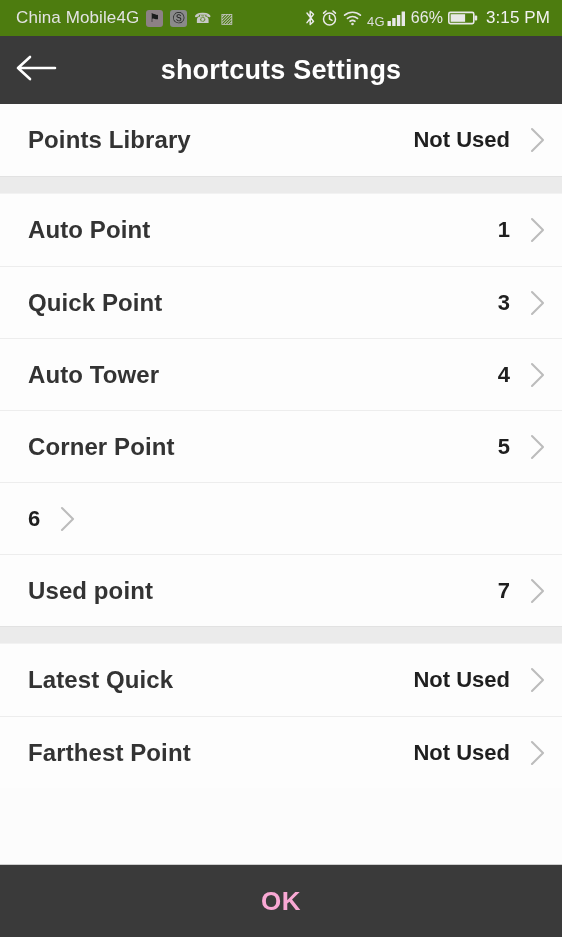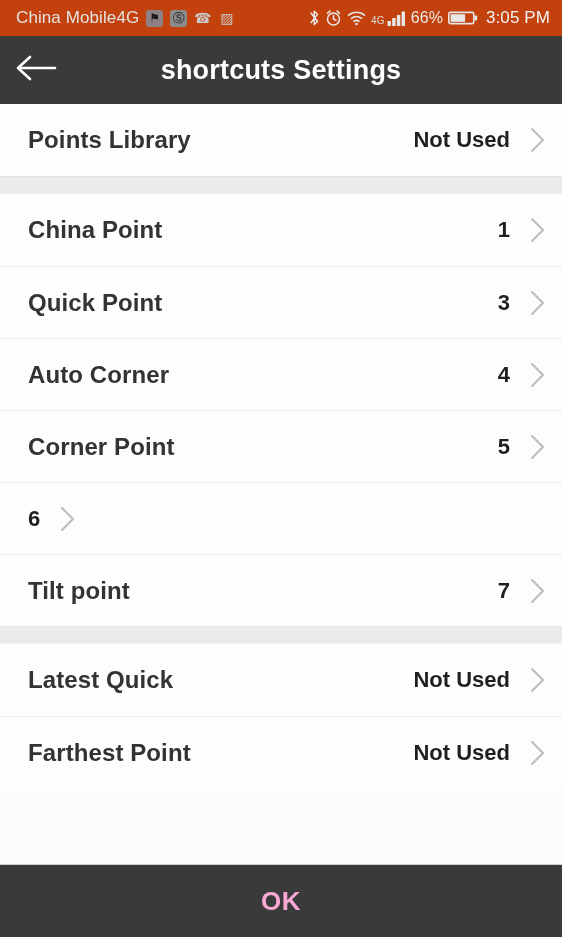--- a/index.html
+++ b/index.html
@@ -20,21 +20,21 @@
     width: 562px;
     height: 937px;
     background: #fdfdfd;
     display: flex;
     flex-direction: column;
   }
 
   
   .status-bar {
     height: 36px;
-    background: #c2410c;
+    background: #4d7c0f;
     color: #e9e9e9;
     display: flex;
     align-items: center;
     padding: 0 12px 0 16px;
     font-size: 17px;
     flex: 0 0 auto;
     letter-spacing: 0.1px;
   }
   .status-left {
     display: flex;
@@ -87,21 +87,21 @@
     color: #e8e8e8;
     margin-left: -1px;
   }
   .clock {
     font-size: 17px;
     color: #f2f2f2;
     margin-left: 3px;
     white-space: nowrap;
   }
   .sup-4g {
-    font-size: 10px;
+    font-size: 13px;
     color: #dcdcdc;
     align-self: flex-start;
     margin-top: 7px;
     margin-right: -3px;
   }
 
   
   .app-bar {
     height: 68px;
     background: #3a3a3a;
@@ -260,21 +260,21 @@
       <span class="pct">66%</span>
 
       <span>
         <svg width="30" height="16" viewBox="0 0 30 16" aria-hidden="true">
           <rect x="0.8" y="2.4" width="25" height="11.2" rx="1.6" ry="1.6" fill="none" stroke="#e8e8e8" stroke-width="1.6"></rect>
           <rect x="2.6" y="4.2" width="14.5" height="7.6" fill="#e8e8e8"></rect>
           <rect x="26.6" y="5.6" width="2.6" height="4.8" rx="1" ry="1" fill="#e8e8e8"></rect>
         </svg>
       </span>
 
-      <span class="clock">3:05 PM</span>
+      <span class="clock">3:15 PM</span>
     </div>
   </div>
 
   <div class="app-bar">
     <div class="back-btn">
       <span>
         <svg width="42" height="30" viewBox="0 0 42 30" aria-hidden="true">
           <path d="M40 15 L3 15 M15 4 L3 15 L15 26" fill="none" stroke="#ffffff" stroke-width="2.6" stroke-linecap="round" stroke-linejoin="round"></path>
         </svg>
       </span>
@@ -293,39 +293,39 @@
             <path d="M3 3 L14 14 L3 25" fill="none" stroke="#bcbcbc" stroke-width="2.1" stroke-linecap="round" stroke-linejoin="round"></path>
           </svg>
         </span>
       </div>
     </div>
 
     <div class="gap"></div>
 
     <div class="group">
       <div class="row">
-        <span class="row-label">China Point</span>
+        <span class="row-label">Auto Point</span>
         <span class="row-value">1</span>
         <span class="chev">
           <svg width="18" height="28" viewBox="0 0 18 28" aria-hidden="true">
             <path d="M3 3 L14 14 L3 25" fill="none" stroke="#bcbcbc" stroke-width="2.1" stroke-linecap="round" stroke-linejoin="round"></path>
           </svg>
         </span>
       </div>
       <div class="row">
         <span class="row-label">Quick Point</span>
         <span class="row-value">3</span>
         <span class="chev">
           <svg width="18" height="28" viewBox="0 0 18 28" aria-hidden="true">
             <path d="M3 3 L14 14 L3 25" fill="none" stroke="#bcbcbc" stroke-width="2.1" stroke-linecap="round" stroke-linejoin="round"></path>
           </svg>
         </span>
       </div>
       <div class="row">
-        <span class="row-label">Auto Corner</span>
+        <span class="row-label">Auto Tower</span>
         <span class="row-value">4</span>
         <span class="chev">
           <svg width="18" height="28" viewBox="0 0 18 28" aria-hidden="true">
             <path d="M3 3 L14 14 L3 25" fill="none" stroke="#bcbcbc" stroke-width="2.1" stroke-linecap="round" stroke-linejoin="round"></path>
           </svg>
         </span>
       </div>
       <div class="row">
         <span class="row-label">Corner Point</span>
         <span class="row-value">5</span>
@@ -337,21 +337,21 @@
       </div>
       <div class="row">
         <span class="row-value">6</span>
         <span class="chev">
           <svg width="18" height="28" viewBox="0 0 18 28" aria-hidden="true">
             <path d="M3 3 L14 14 L3 25" fill="none" stroke="#bcbcbc" stroke-width="2.1" stroke-linecap="round" stroke-linejoin="round"></path>
           </svg>
         </span>
       </div>
       <div class="row">
-        <span class="row-label">Tilt point</span>
+        <span class="row-label">Used point</span>
         <span class="row-value">7</span>
         <span class="chev">
           <svg width="18" height="28" viewBox="0 0 18 28" aria-hidden="true">
             <path d="M3 3 L14 14 L3 25" fill="none" stroke="#bcbcbc" stroke-width="2.1" stroke-linecap="round" stroke-linejoin="round"></path>
           </svg>
         </span>
       </div>
     </div>
 
     <div class="gap"></div>

